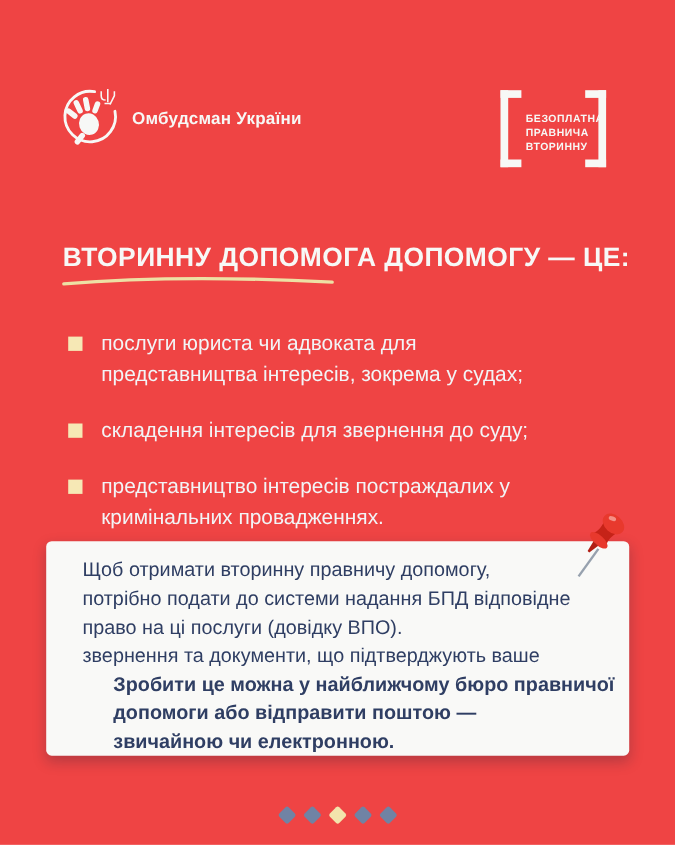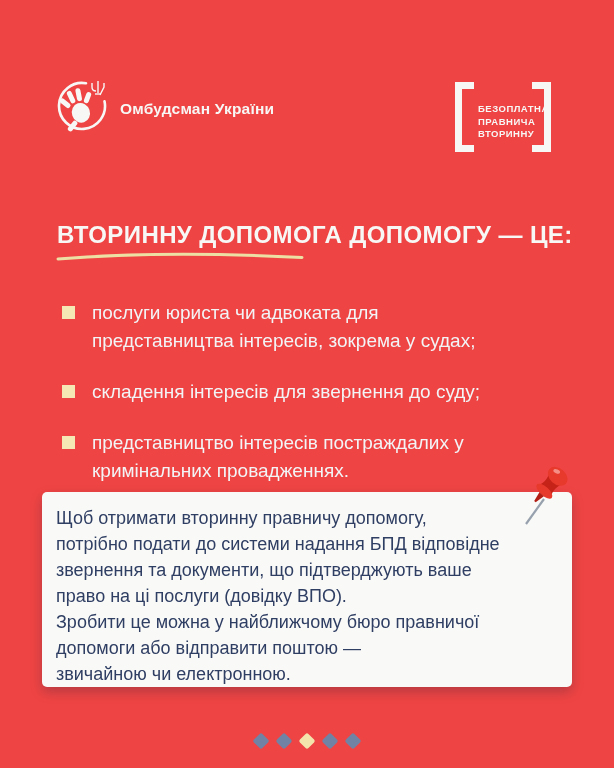--- a/index.html
+++ b/index.html
@@ -28,26 +28,26 @@
 
   
   .bullets { position:absolute; left:62px; top:299px; width:480px; }
   .bullet { display:flex; gap:17px; margin-bottom:23px; }
   .bullet-square { flex:0 0 13px; width:13px; height:13px; margin-top:7px; background:#F6E8B5; }
   .bullet-text { color:#F2F4F6; font-size:19px; line-height:28px; }
 
   
   .card {
     position:absolute; left:42px; top:492px; width:530px; height:195px;
-    box-sizing:border-box; padding:13px 14px;
+    box-sizing:border-box; padding:13px 33px;
     background:#F9F9F7; border-radius:5px;
     box-shadow:0 5px 12px rgba(20,30,55,.25);
     color:#2F3E63; font-size:18px; line-height:26px;
   }
-  .card .bold-line { font-weight:normal; }
+  .card .bold-line { font-weight:bold;margin-left:28px; }
   .card-line { white-space:nowrap; }
   .pin { position:absolute; left:516px; top:458px; }
 
   
   .pagination { position:absolute; left:0; right:0; top:735px; display:flex; justify-content:center; gap:11px; }
   .diamond { width:12px; height:12px; transform:rotate(45deg); border-radius:2px; background:#7083A4; }
   .diamond.active { background:#F3E4AC; }
 </style>
 </head>
 <body>
@@ -115,22 +115,22 @@
       <div class="bullet-text">
         <div>представництво інтересів постраждалих у</div>
         <div>кримінальних провадженнях.</div>
       </div>
     </div>
   </div>
 
   <div class="card">
     <div class="card-line">Щоб отримати вторинну правничу допомогу,</div>
     <div class="card-line">потрібно подати до системи надання БПД відповідне</div>
+    <div class="card-line">право на ці послуги (довідку ВПО).</div>
     <div class="card-line">звернення та документи, що підтверджують ваше</div>
-    <div class="card-line">право на ці послуги (довідку ВПО).</div>
     <div class="card-line bold-line">Зробити це можна у найближчому бюро правничої</div>
     <div class="card-line bold-line">допомоги або відправити поштою —</div>
     <div class="card-line bold-line">звичайною чи електронною.</div>
   </div>
 
   <span class="pin">
     <svg width="56" height="72" viewBox="0 0 56 72">
       <line x1="10" y1="66" x2="28" y2="41" stroke="#97A1AE" stroke-width="2.2"></line>
       <g transform="rotate(42 33 28)">
         <path d="M25,18 C27,26 27,28 25,34 L41,34 C39,28 39,26 41,18 Z" fill="#C62318"></path>

